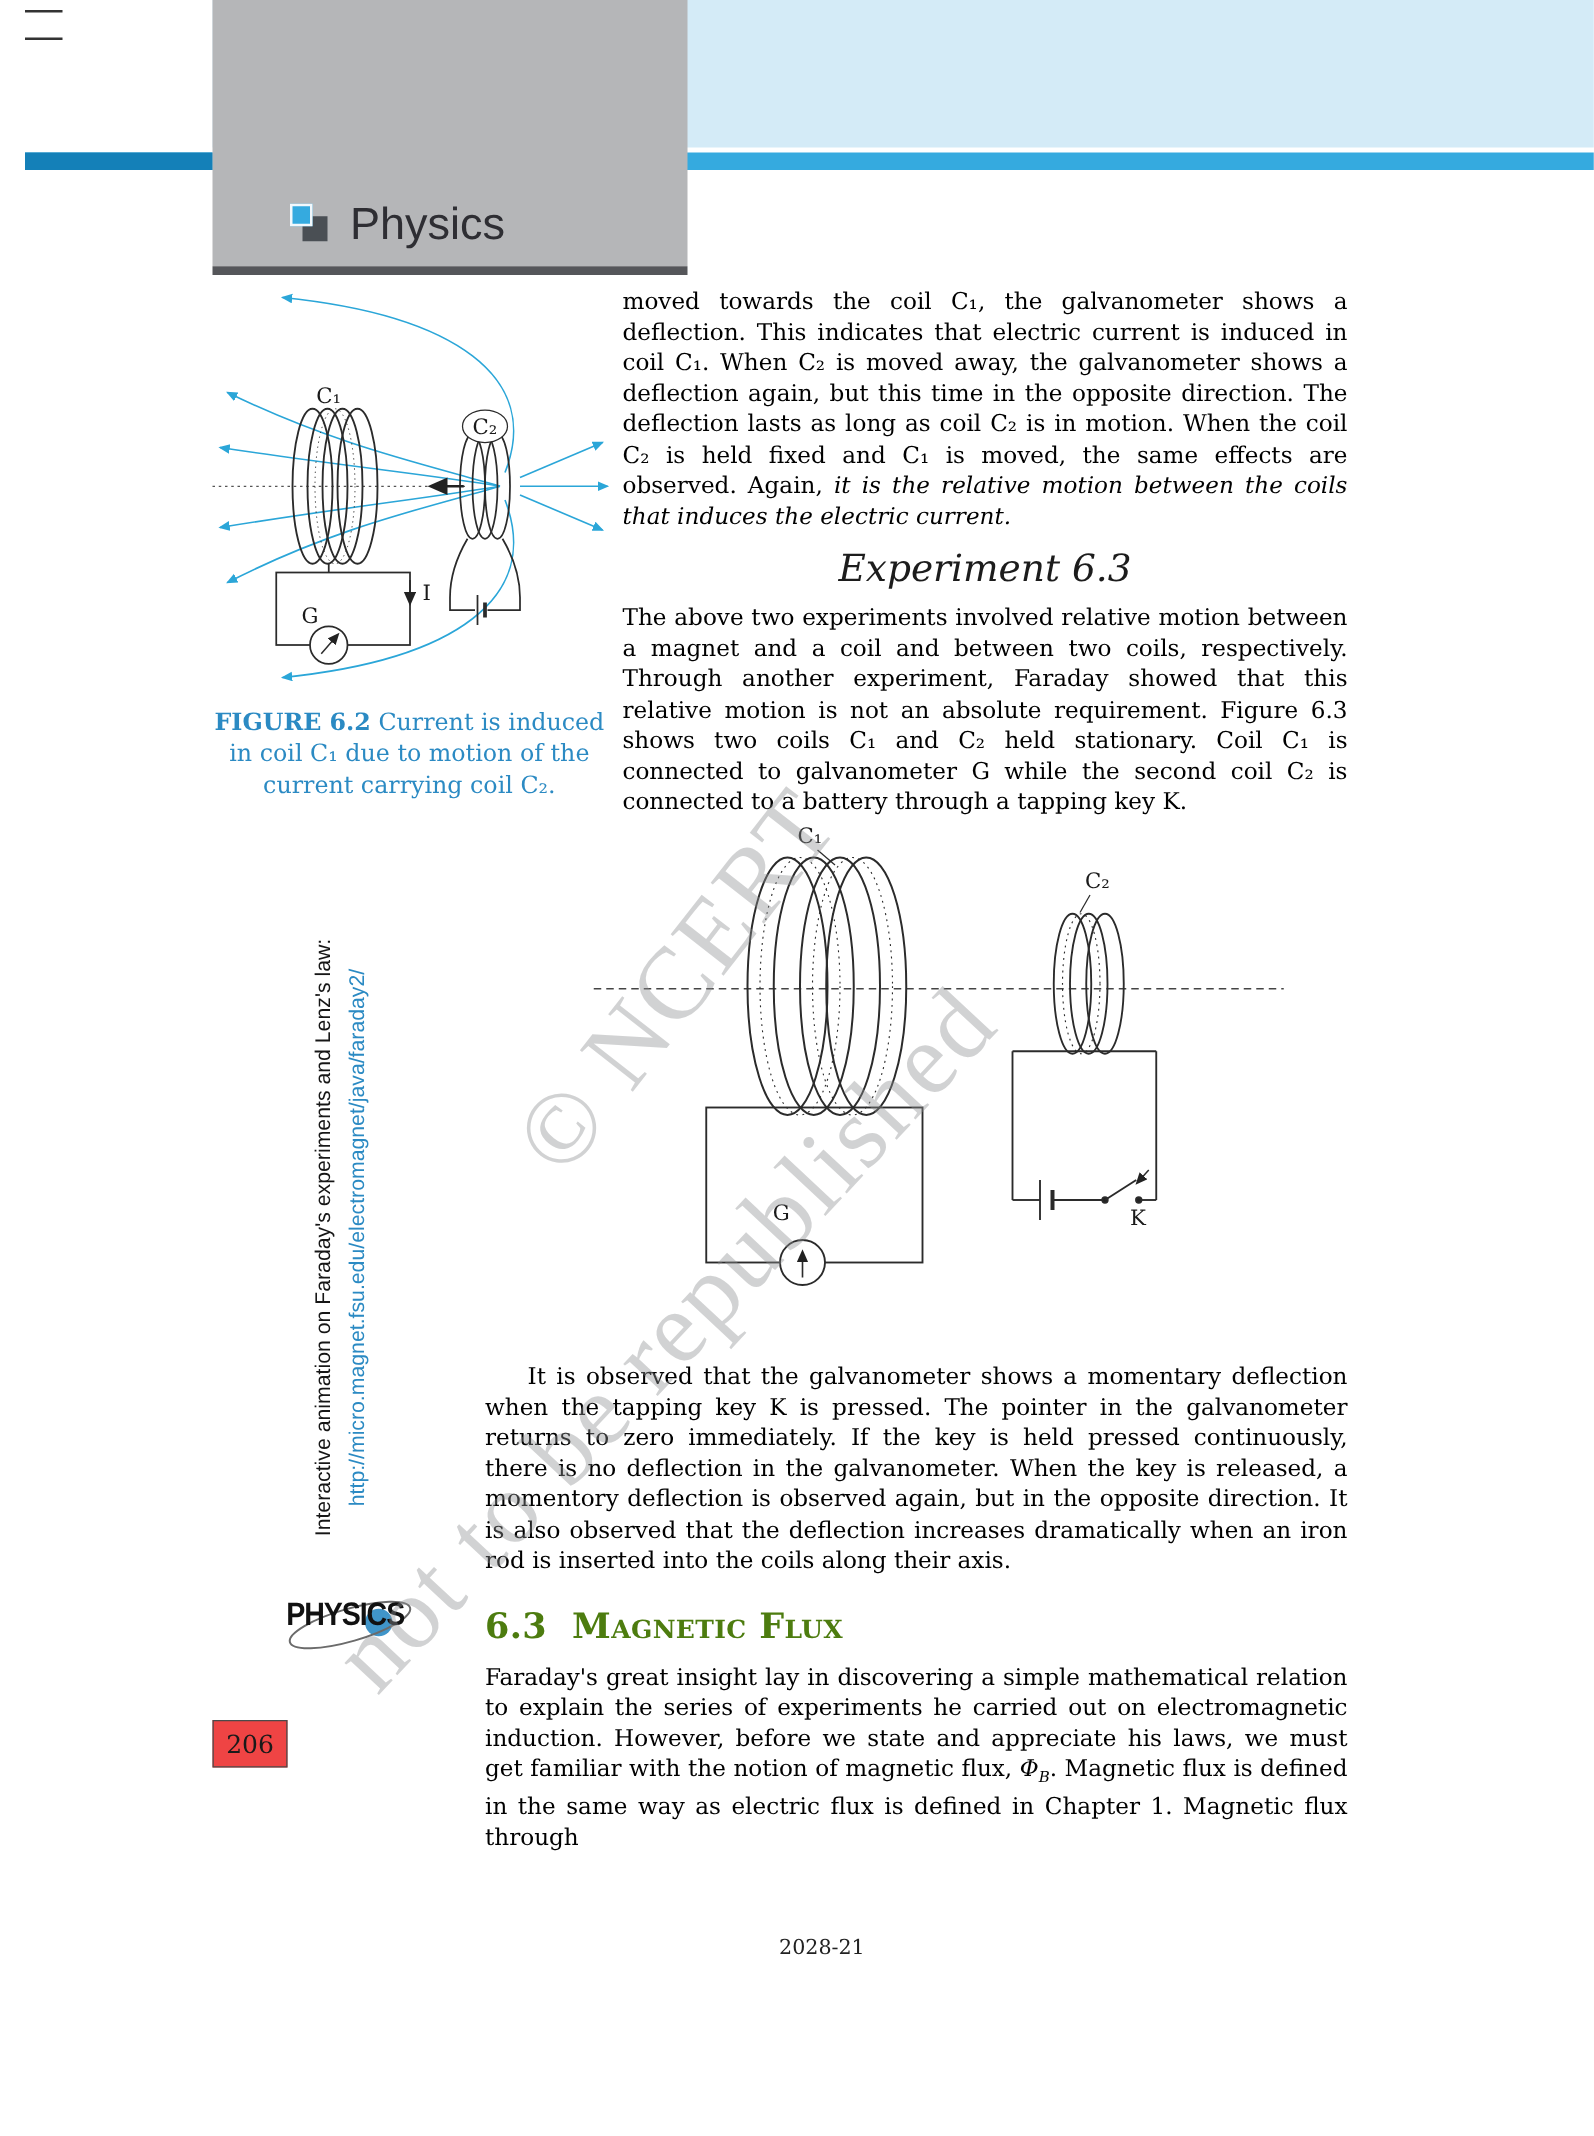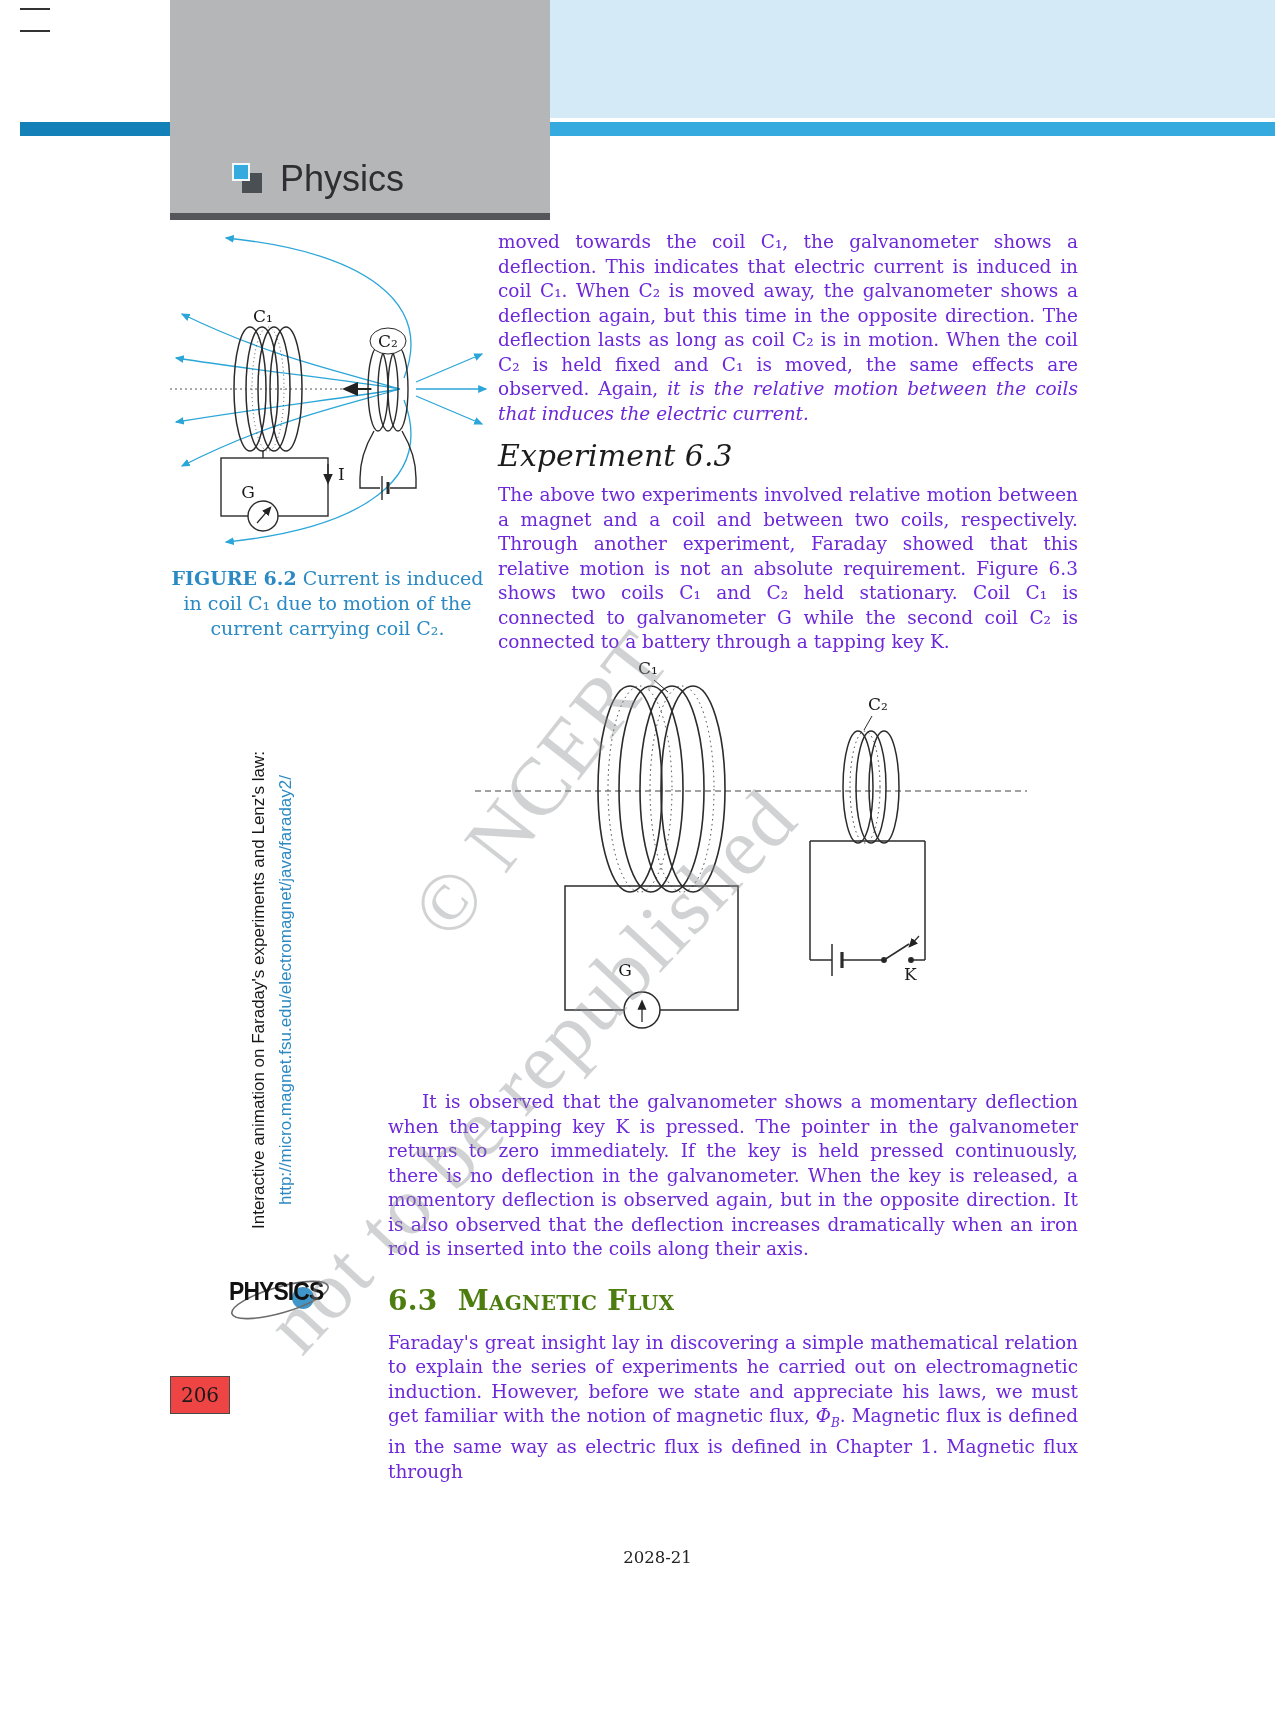--- a/index.html
+++ b/index.html
@@ -13,24 +13,24 @@
   .stripe-left { position:absolute; left:0; top:122px; width:150px; height:14px; background:#1480b8; }
   .gray-band { position:absolute; left:150px; top:0; width:380px; height:213px; background:#b5b6b8; }
   .header-rule { position:absolute; left:150px; top:213px; width:380px; height:7px; background:#55565a; }
   .chapter-header { position:absolute; left:212px; top:158px; display:flex; align-items:center; gap:16px; }
   .sq-icon { position:relative; width:32px; height:32px; }
   .sq-dark { position:absolute; left:10px; top:10px; width:20px; height:20px; background:#4a4f54; }
   .sq-cyan { position:absolute; left:0; top:0; width:14px; height:14px; background:#35aadf; border:2px solid #f2f8fc; }
   .chapter-title { font-family:"Liberation Sans", sans-serif; font-size:36px; color:#2e2e33; }
 
   
-  .body-text { font-size:18.5px; line-height:24.5px; text-align:justify; color:#6d28d9; margin:0; }
+  .body-text { font-size:18.5px; line-height:24.5px; text-align:justify; color:#000000; margin:0; }
   .right-col { position:absolute; left:478px; top:230px; width:580px; }
   .right-col .p1 { margin-bottom:4px; }
-  .exp-heading { font-family:"DejaVu Serif", serif; font-style:italic; font-weight:400; font-size:30px; color:#1c1c1c; margin:12px 0 10px 0; }
+  .exp-heading { font-family:"DejaVu Serif", serif; font-style:italic; font-weight:400; font-size:30px; color:#1c1c1c; margin:12px 0 10px 0;text-align:center; }
   .lower-col { position:absolute; left:368px; top:1090px; width:690px; }
   .indent { text-indent:34px; }
   .section-heading { font-size:28px; font-weight:700; color:#4d7c0f; margin:22px 0 14px 0; letter-spacing:0.3px; }
   .section-heading .num { margin-right:20px; }
   .sc { font-variant:small-caps; }
   .flux { font-style:italic; }
   .flux sub { font-size:12px; }
 
   
   .caption { color:#2b8ac3; font-size:19px; line-height:25px; text-align:center; }

